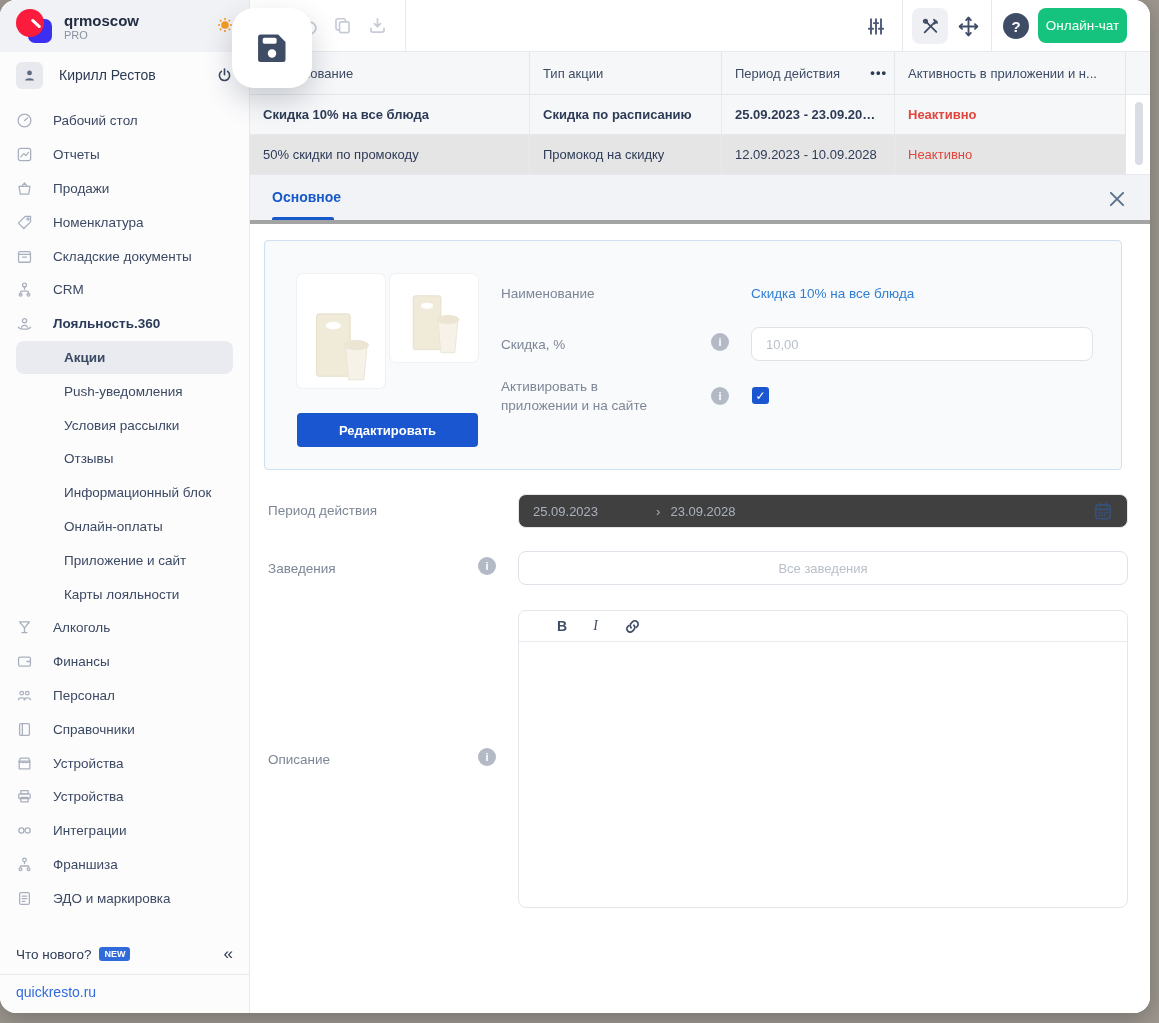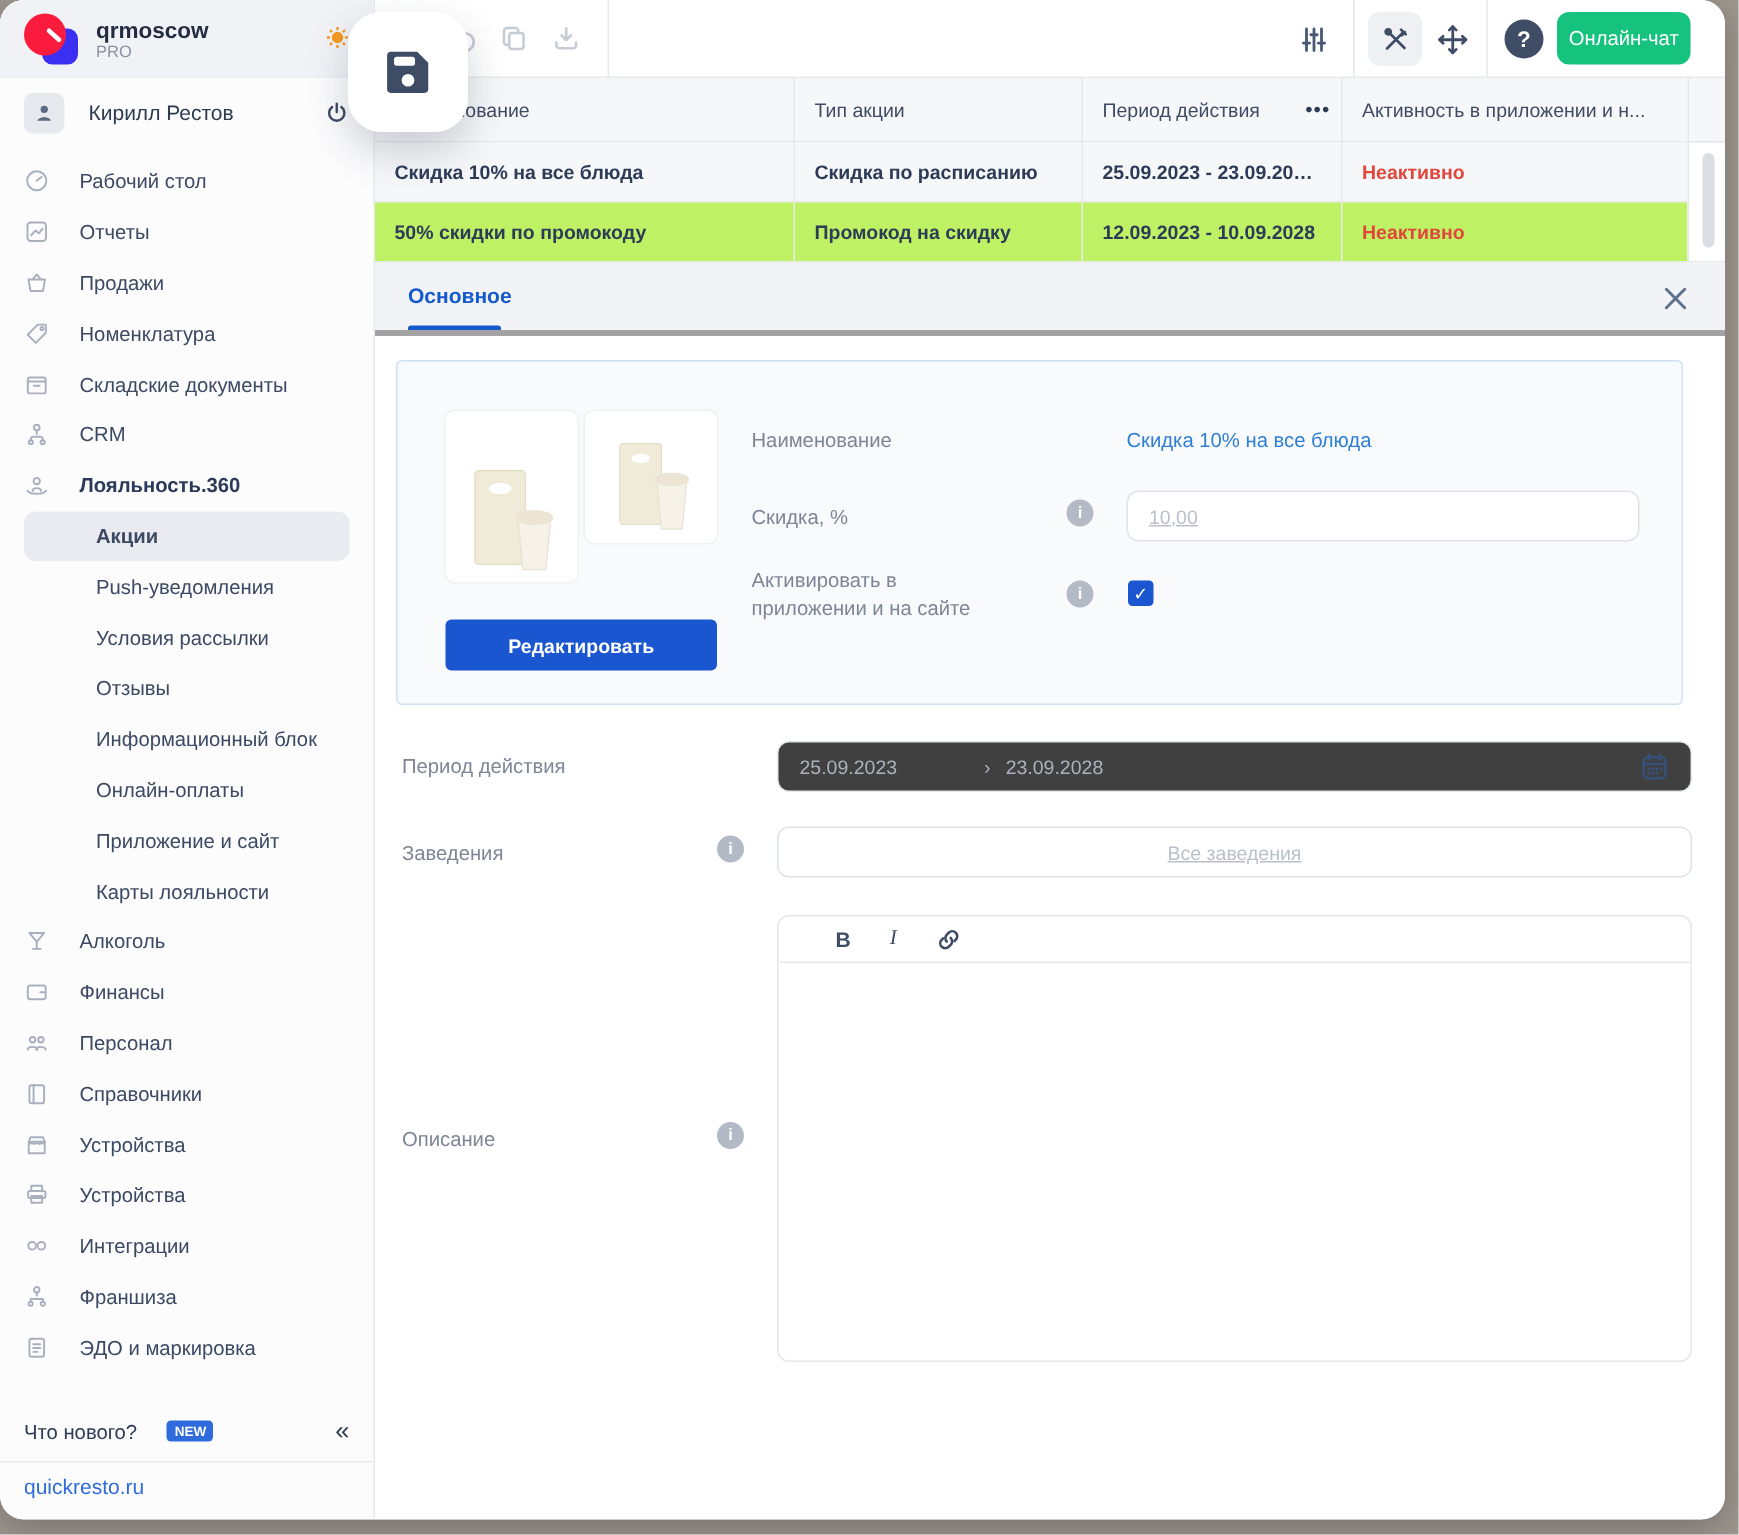--- a/index.html
+++ b/index.html
@@ -25,21 +25,21 @@
   .power-btn { color:#3c4963; cursor:pointer; display:flex; }
   .nav { margin-top:6px; }
   .nav-item { height:33.8px; display:flex; align-items:center; padding:0 16px; font-size:13.5px;
               color:#3c4963; cursor:pointer; }
   .nav-item .nicon { width:17px; height:17px; margin-right:20px; color:#a9b0bd; flex:none; display:flex; }
   .nav-item.sub { padding-left:64px; }
   .nav-item.bold { font-weight:bold; color:#2a3a58; }
   .nav-item.active { background:#e9ebf1; border-radius:8px; margin:0 16px; padding-left:48px; font-weight:bold; }
   .side-bottom { position:absolute; left:0; bottom:0; width:100%; }
   .whats-new { display:flex; align-items:center; padding:6px 16px 10px 16px; font-size:13.5px; color:#2c3a55; }
-  .badge-new { background:#2f6bdb; color:#fff; font-size:9px; font-weight:bold; border-radius:3px; padding:2px 5px; margin-left:20px; }
+  .badge-new { background:#2f6bdb; color:#fff; font-size:9px; font-weight:bold; border-radius:3px; padding:2px 5px; margin-left:8px; }
   .collapse { margin-left:auto; font-size:17px; color:#2c3a55; cursor:pointer; }
   .site-row { border-top:1px solid #e7e9ee; padding:8px 16px 12px; }
   .site-link { color:#2f6bdb; font-size:14px; text-decoration:none; cursor:pointer; }
 
   
   .main { position:absolute; left:250px; top:0; width:900px; height:100%; }
   .toolbar { position:absolute; left:0; top:0; width:100%; height:52px; background:#fff; border-bottom:1px solid #e7e9ee; }
   .tb-icon { position:absolute; top:16px; width:20px; height:20px; color:#c6ccd6; display:flex; }
   .tb-div { position:absolute; top:0; width:1px; height:52px; background:#e7e9ee; }
   .tb-right { color:#4a5a76; }
@@ -52,21 +52,21 @@
               color:#fff; font-size:13.5px; border-radius:8px; cursor:pointer; font-family:inherit; }
   .save-float { position:absolute; left:232px; top:8px; width:80px; height:80px; background:#fff; border-radius:22px;
                 box-shadow:0 12px 28px rgba(40,50,70,.22); display:flex; align-items:center; justify-content:center;
                 z-index:60; cursor:pointer; border:none; }
 
   
   .thead { position:absolute; left:0; top:52px; width:100%; height:43px; background:#f6f7f9; border-bottom:1px solid #e3e6eb; display:flex; }
   .th { font-size:13px; color:#3e4b64; display:flex; align-items:center; padding-left:13px; border-right:1px solid #e3e6eb; }
   .th:last-child { border-right:none; }
   .col-dots { position:absolute; right:263px; top:65px; color:#2c3a55; font-size:13px; font-weight:bold; letter-spacing:1px; cursor:pointer; }
-  .trow { position:absolute; left:0; width:875px; height:40px; display:flex; border-bottom:1px solid #e6e8ec; background:#bef264;font-weight:bold; }
+  .trow { position:absolute; left:0; width:875px; height:40px; display:flex; border-bottom:1px solid #e6e8ec; background:#e5e5e5; }
   .trow.sel { background:#f6f7f9; font-weight:bold; }
   .td { font-size:13px; color:#2d3b57; display:flex; align-items:center; padding-left:13px; border-right:1px solid #e8eaee; overflow:hidden; white-space:nowrap; }
   .td:last-child { border-right:none; }
   .status { color:#e0463c; }
   .scrollzone { position:absolute; left:875px; top:52px; width:25px; height:123px; background:#fff; border-left:1px solid #e3e6eb; border-bottom:1px solid #e6e8ec; }
   .scrollzone .head { position:absolute; top:0; left:0; width:100%; height:43px; background:#f6f7f9; border-bottom:1px solid #e3e6eb; }
   .thumbbar { position:absolute; left:9px; top:50px; width:8px; height:63px; background:#dadee4; border-radius:4px; }
 
   
   .tabstrip { position:absolute; left:0; top:175px; width:100%; height:49px; background:#f1f3f6; border-bottom:4px solid #a3a3a3; }
@@ -78,21 +78,21 @@
   .card { position:absolute; left:14px; top:16px; width:858px; height:230px; background:#f8fafc;
           border:1px solid #cfe0f0; border-radius:4px; }
   .thumb { position:absolute; background:#fff; border-radius:6px; box-shadow:0 0 0 1px #f0f1f3; display:flex; align-items:flex-end; justify-content:center; overflow:hidden; }
   .t1 { left:32px; top:33px; width:88px; height:114px; }
   .t2 { left:125px; top:33px; width:88px; height:88px; }
   .flabel { position:absolute; font-size:13.5px; color:#7d8696; }
   .link-val { position:absolute; font-size:13.5px; color:#2f7fd4; cursor:pointer; }
   .info-i { position:absolute; width:18px; height:18px; border-radius:50%; background:#b3bac6; color:#fff;
             font-size:11px; font-weight:bold; display:flex; align-items:center; justify-content:center; }
   .inp { position:absolute; height:34px; background:#fff; border:1px solid #dee3e9; border-radius:8px;
-         font-size:13px; color:#b9c0ca; display:flex; align-items:center; padding:0 14px; font-family:inherit;text-decoration:underline; }
+         font-size:13px; color:#b9c0ca; display:flex; align-items:center; padding:0 14px; font-family:inherit; }
   .checkbox { position:absolute; width:17px; height:17px; background:#1a56cf; border-radius:3px; color:#fff;
               font-size:12px; display:flex; align-items:center; justify-content:center; cursor:pointer; }
   .edit-btn { position:absolute; left:32px; top:172px; width:181px; height:34px; background:#1a56cf; color:#fff;
               font-size:13px; font-weight:bold; border:none; border-radius:4px; cursor:pointer; font-family:inherit; }
 
   .period-field { position:absolute; left:268px; top:270px; width:610px; height:34px; background:#404040;
                   border:1px solid #e3e7ec; border-radius:8px; display:flex; align-items:center; padding:0 14px; }
   .date-txt { font-size:13px; color:#aab1bd; }
   .date-sep { font-size:13px; color:#aab1bd; margin:0 10px 0 58px; }
   .cal-ic { margin-left:auto; color:#37507a; display:flex; cursor:pointer; }

